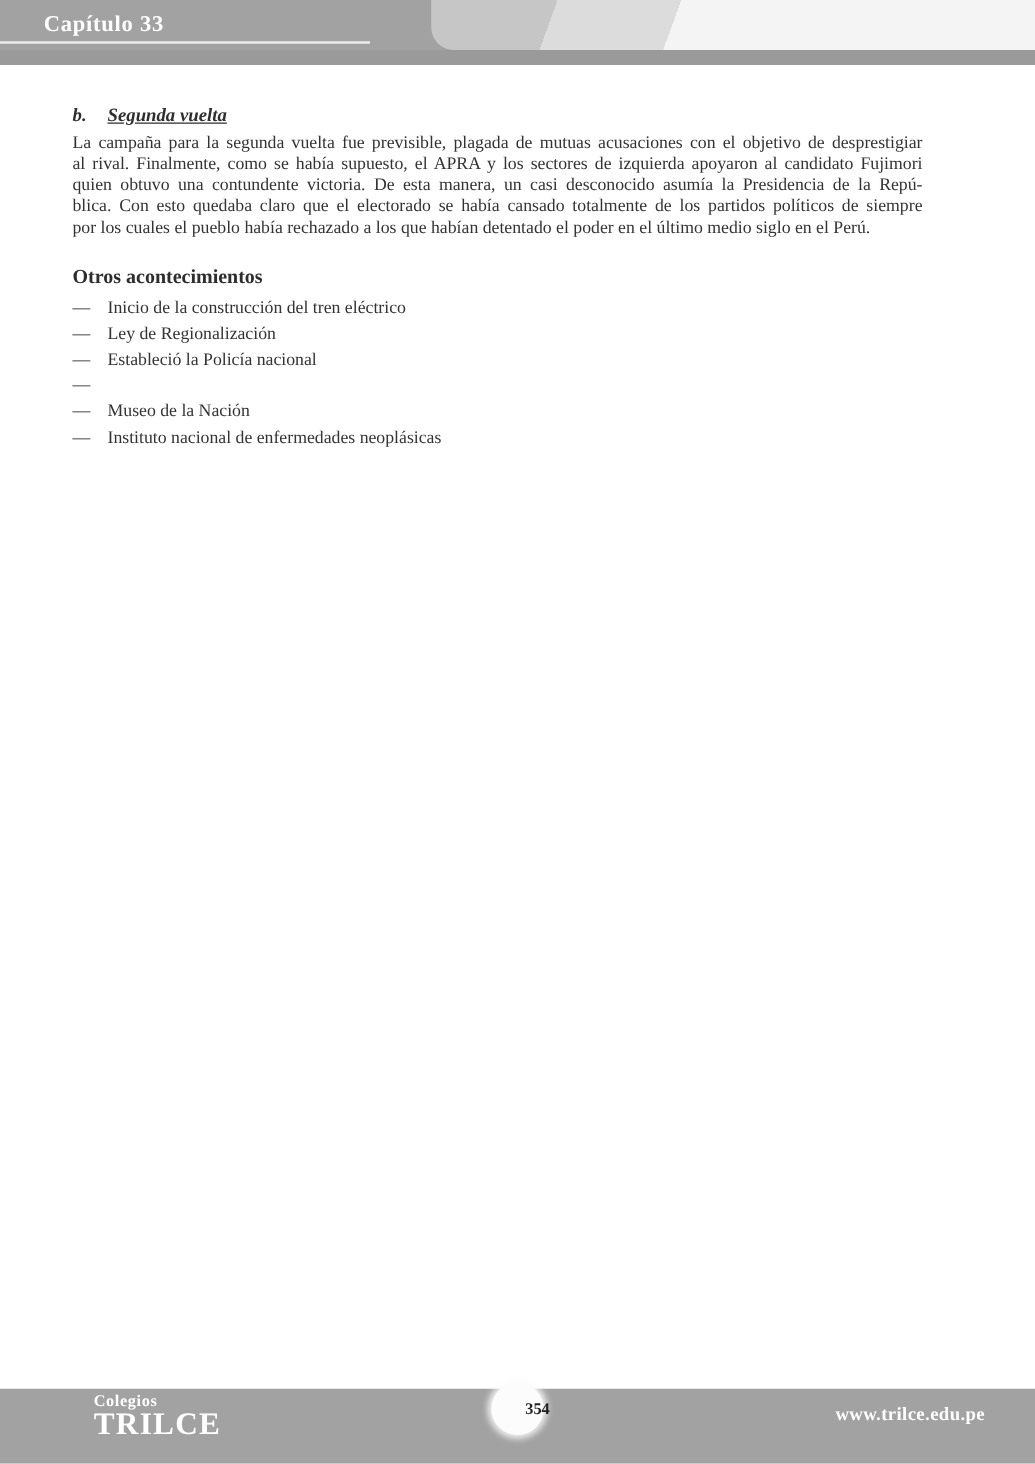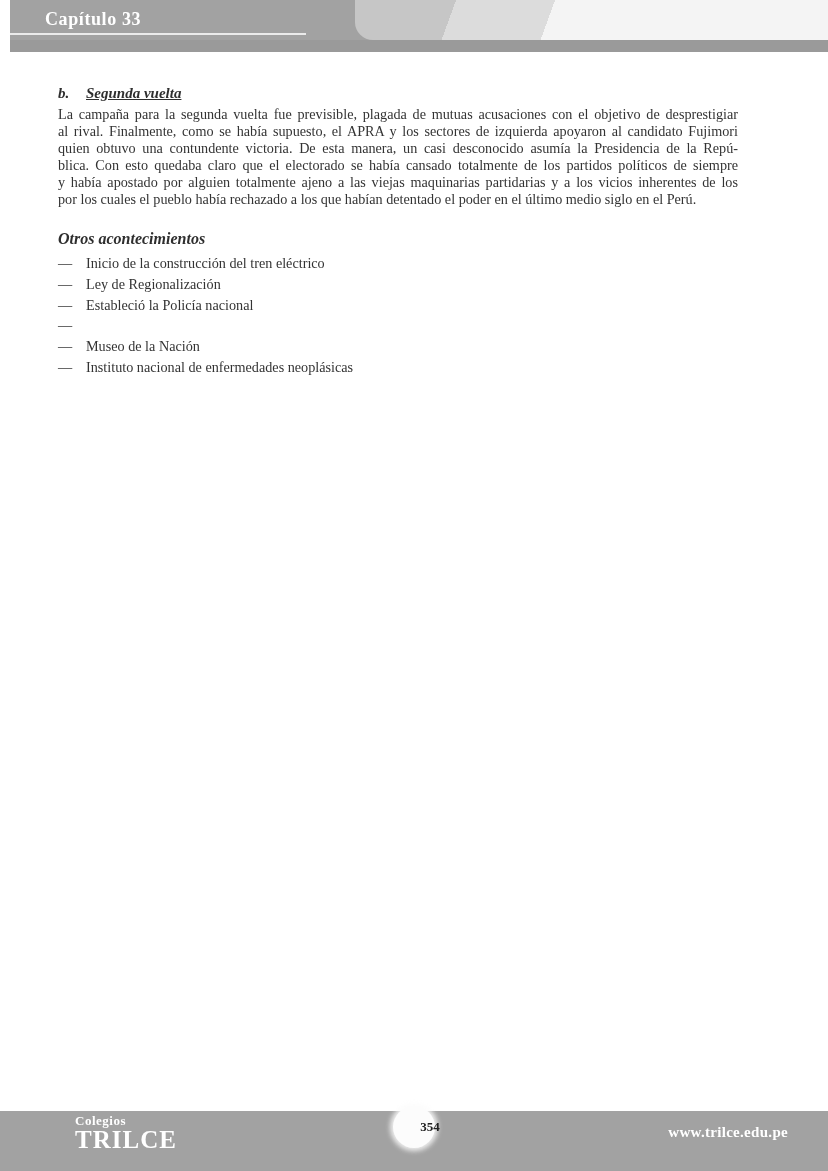--- a/index.html
+++ b/index.html
@@ -3,21 +3,21 @@
 <meta charset="utf-8">
 <style>
   * { margin:0; padding:0; box-sizing:border-box; }
   body { background:#ffffff; font-family:"Liberation Serif", serif; }
   .page {
     position:relative; width:828px; height:1171px;
     background:#ffffff; overflow:hidden; margin:0 auto;
   }
 
   
-  .header { position:absolute; top:0; left:10px; width:747px; height:52px; background:#a2a2a2; }
+  .header { position:absolute; top:0; left:0; width:747px; height:52px; background:#a2a2a2; }
   .header-accent {
     position:absolute; top:0; left:345px; width:483px; height:40px;
     border-bottom-left-radius:18px;
     background:linear-gradient(110deg,
       #c6c6c6 0px,  #c6c6c6 95px,
       #dcdcdc 95px, #dcdcdc 188px,
       #f4f4f4 188px, #f4f4f4 100%);
   }
   .header-bottombar { position:absolute; top:40px; left:0; width:828px; height:12px; background:#9a9a9a; }
   .chapter-title {
@@ -31,21 +31,21 @@
   .sec-head { display:flex; font-size:15px; font-weight:bold; font-style:italic; color:#2e2e2e; }
   .sec-letter { width:28px; flex:none; }
   .sec-title { text-decoration:underline; }
   .para {
     width:680px; margin-top:4px;
     font-size:14.2px; line-height:17px; color:#333333;
   }
   .pline { text-align:justify; text-align-last:justify; }
   .pline.last { text-align-last:left; }
 
-  .others-title { margin-top:22px; font-size:16px; font-weight:bold; font-style:italic; color:#2e2e2e; }
+  .others-title { margin-top:22px; font-size:16px; font-weight:bold; color:#2e2e2e; }
   .events-list { margin-top:5px; font-size:14.2px; line-height:20.8px; color:#333333; }
   .event { display:flex; }
   .event-dash { width:28px; flex:none; }
 
   
   .footer { position:absolute; bottom:0; left:0; width:828px; height:60px; background:#a2a2a2; }
   .logo { position:absolute; left:75px; top:3px; color:#ffffff; }
   .logo-top { font-size:13px; font-weight:bold; letter-spacing:0.5px; line-height:14px; }
   .logo-main { font-size:25px; font-weight:bold; letter-spacing:1px; line-height:24px; }
   .page-badge {
@@ -78,21 +78,20 @@
     <div class="sec-head">
       <span class="sec-letter">b.</span>
       <span class="sec-title">Segunda vuelta</span>
     </div>
 
     <div class="para">
       <div class="pline">La campaña para la segunda vuelta fue previsible, plagada de mutuas acusaciones con el objetivo de desprestigiar</div>
       <div class="pline">al rival. Finalmente, como se había supuesto, el APRA y los sectores de izquierda apoyaron al candidato Fujimori</div>
       <div class="pline">quien obtuvo una contundente victoria. De esta manera, un casi desconocido asumía la Presidencia de la Repú-</div>
       <div class="pline">blica. Con esto quedaba claro que el electorado se había cansado totalmente de los partidos políticos de siempre</div>
-      <div class="pline">y había apostado por alguien totalmente ajeno a las viejas maquinarias partidarias y a los vicios inherentes de los</div>
       <div class="pline last">por los cuales el pueblo había rechazado a los que habían detentado el poder en el último medio siglo en el Perú.</div>
     </div>
 
     <div class="others-title">Otros acontecimientos</div>
 
     <div class="events-list">
       <div class="event">
         <span class="event-dash">—</span>
         <span>Inicio de la construcción del tren eléctrico</span>
       </div>

